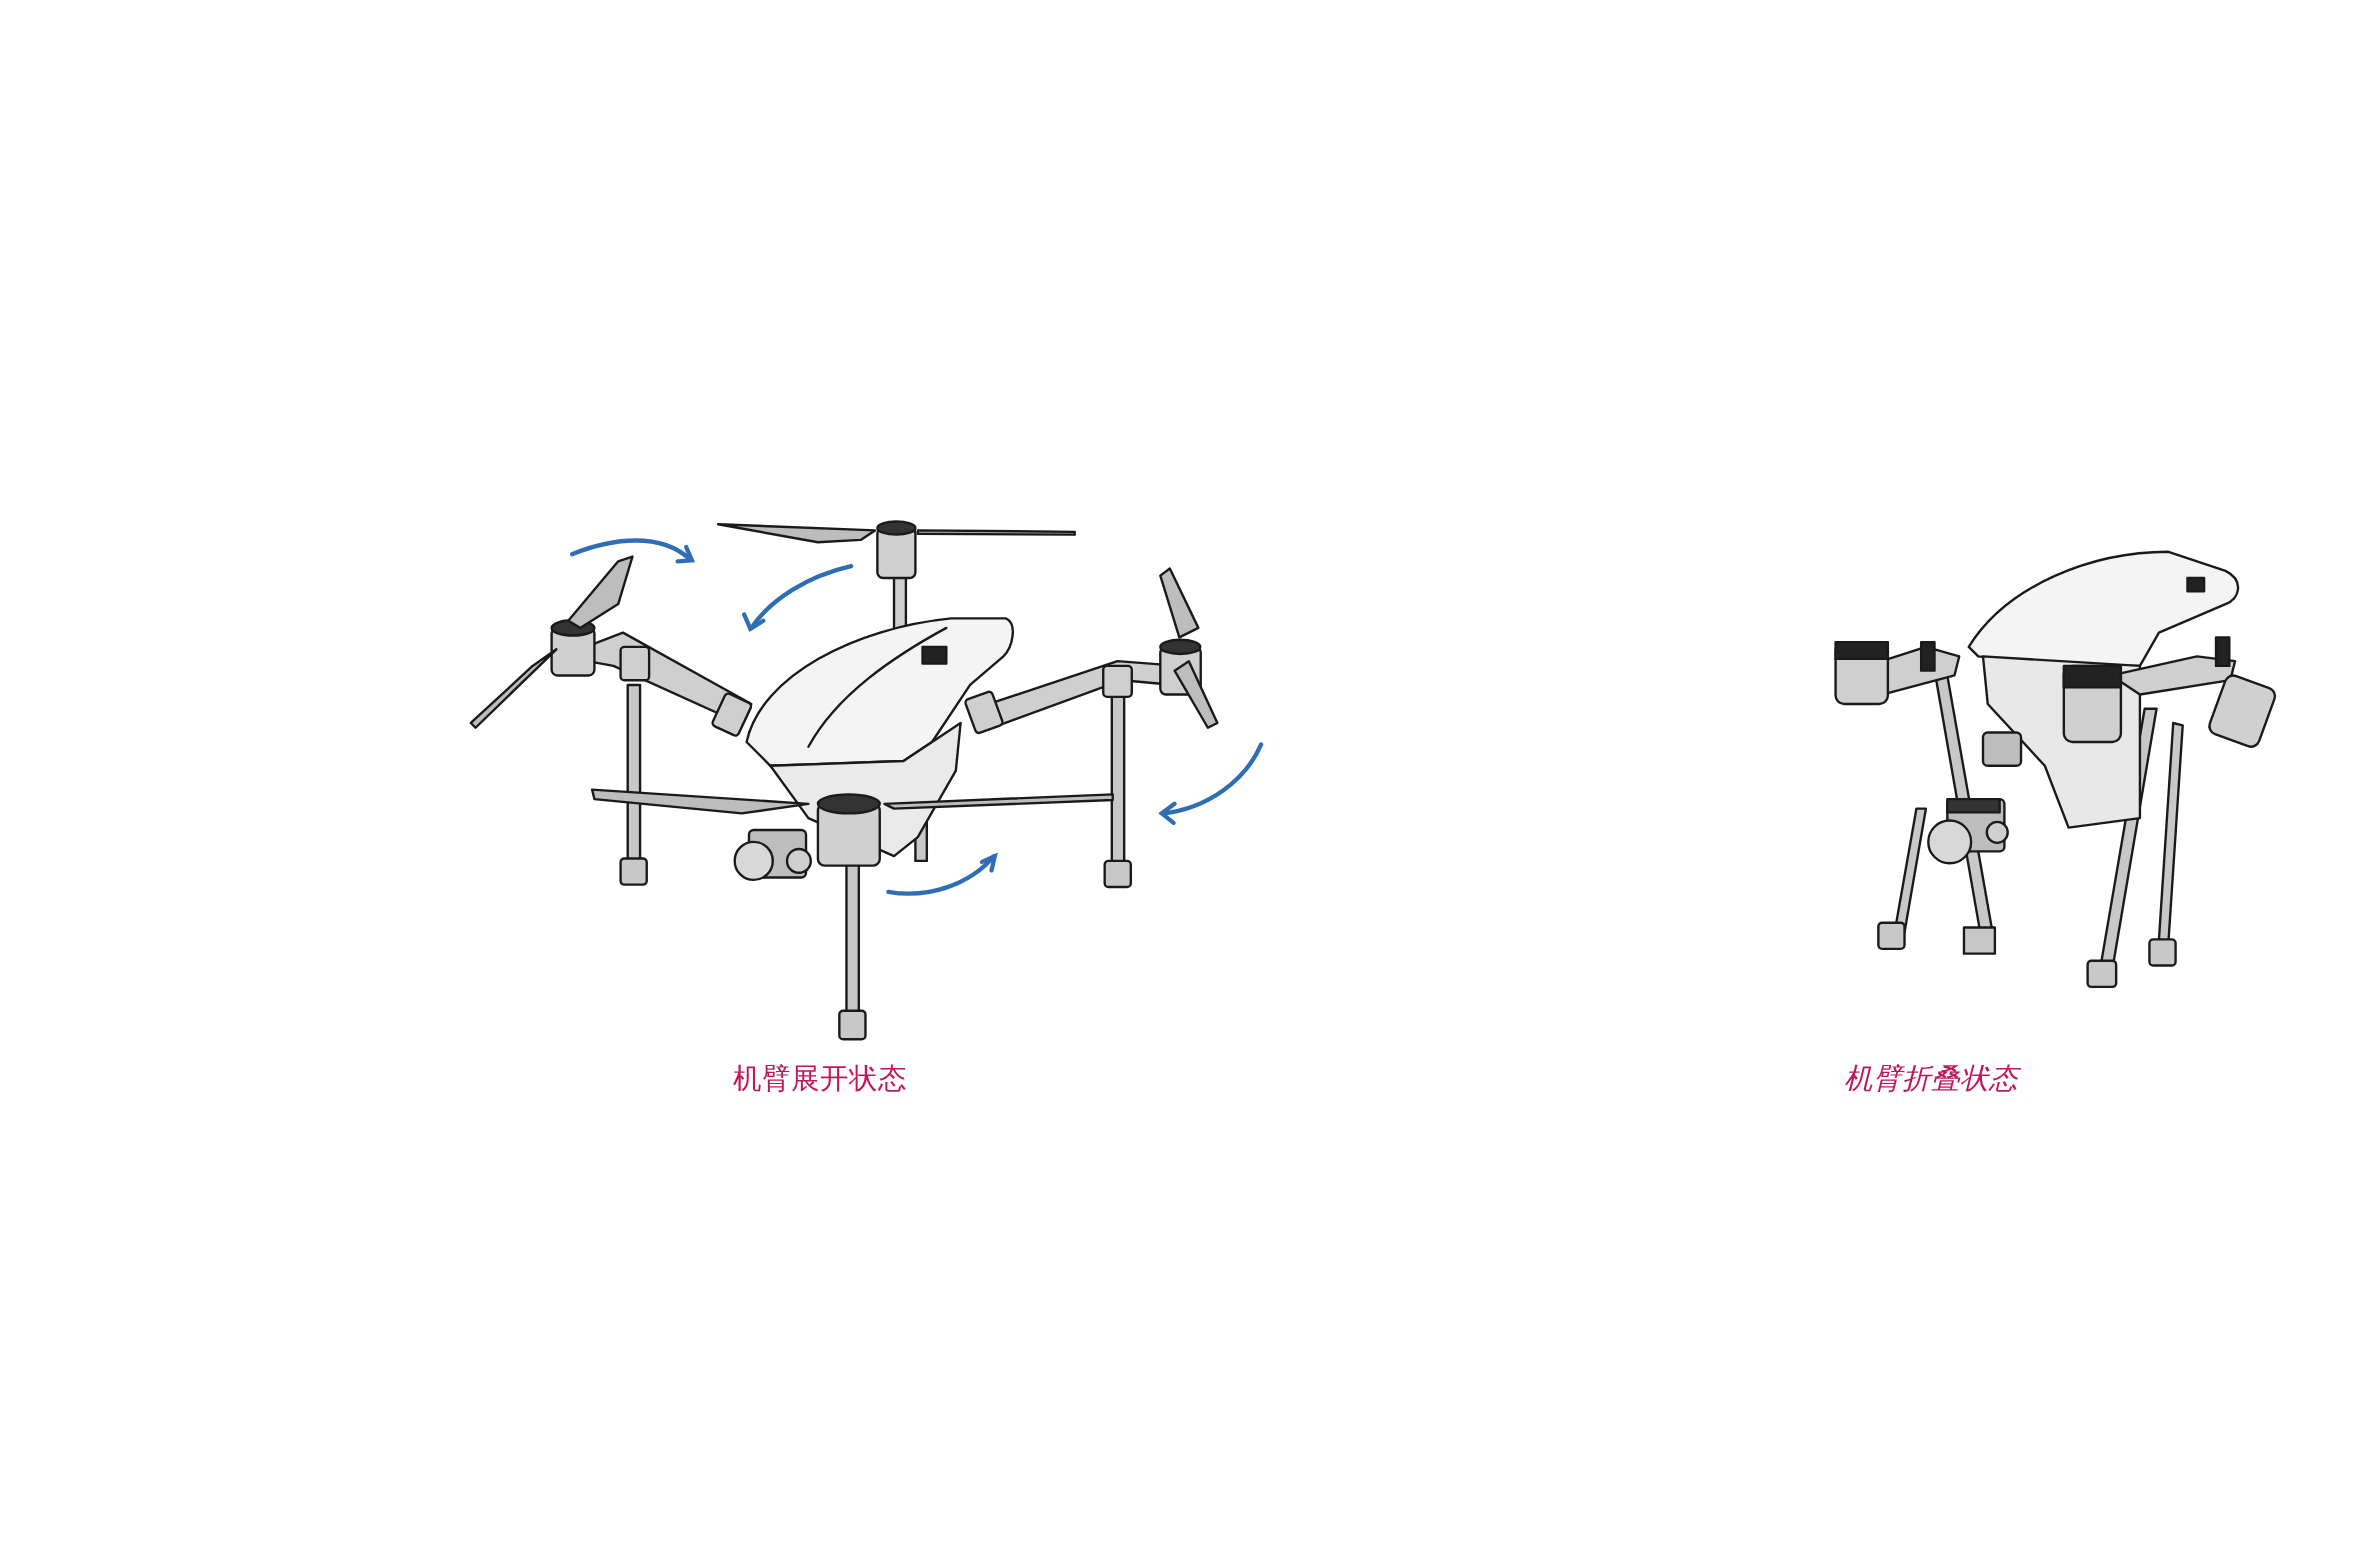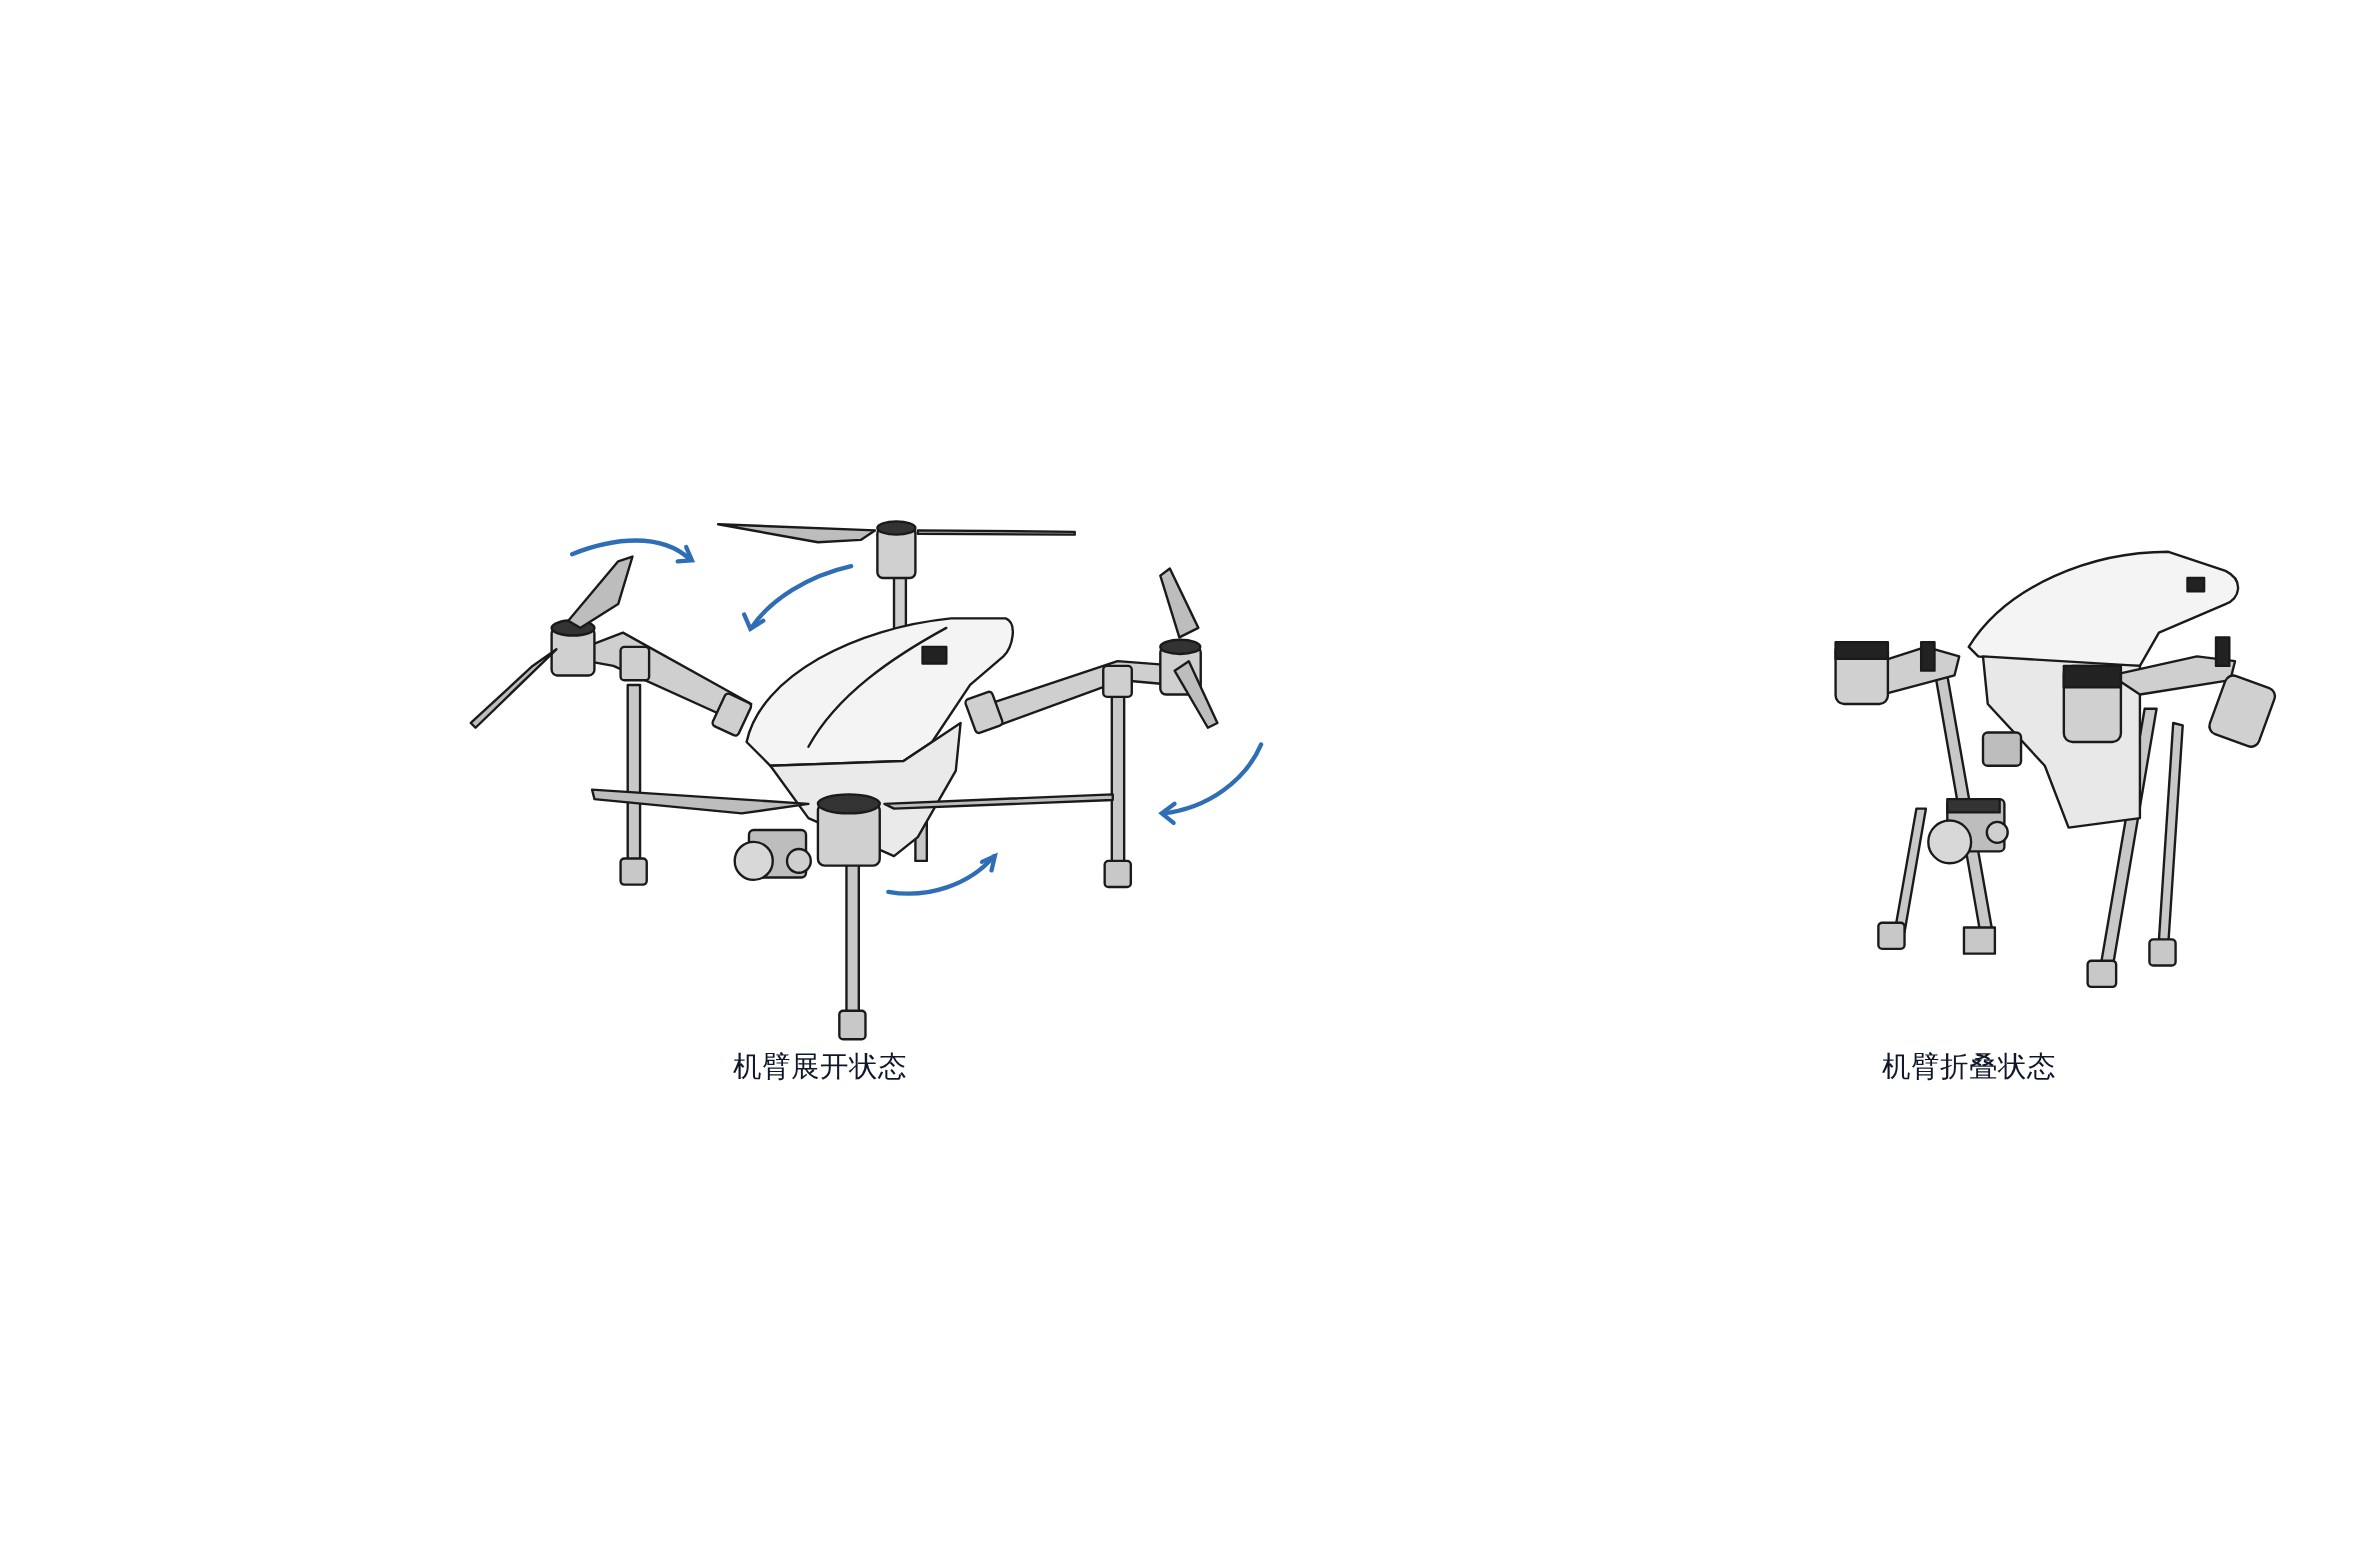--- a/index.html
+++ b/index.html
@@ -1,20 +1,20 @@
 <!DOCTYPE html>
 <html style="font-size:7.6px"><head>
 <meta charset="utf-8">
 <style>
   html, body { margin:0; padding:0; background:#ffffff; }
   body { width:2741px; height:1543px; position:relative; overflow:hidden;
          font-family:"DejaVu Sans","Liberation Sans",sans-serif; }
   .figure { position:absolute; }
-  .caption { position:absolute; font-size:28.5px; color:#0f172a; letter-spacing:0.5px;
-             white-space:nowrap; line-height:1; }
+  .caption { position:absolute; font-size:28.5px; color:#be185d; letter-spacing:0.5px;
+             white-space:nowrap; line-height:1;margin-top:12px; }
   svg { position:absolute; left:0; top:0; overflow:visible; }
 </style>
 </head>
 <body>
 
 <div class="figure" style="left:0;top:0;width:2741px;height:1543px;">
   <svg width="2741" height="1543" viewBox="0 0 5764 3244">
     <g stroke="#1A1A1A" stroke-width="5" stroke-linejoin="round" stroke-linecap="round">
 
       <g fill="#C8C8C8">
@@ -122,15 +122,15 @@
       </g>
       <g fill="#D0D0D0">
         <rect x="3860" y="1350" width="110" height="130" rx="18"></rect>
         <rect x="3860" y="1350" width="110" height="35" fill="#222"></rect>
         <rect x="4340" y="1400" width="120" height="160" rx="18"></rect>
         <rect x="4340" y="1400" width="120" height="45" fill="#222"></rect>
         <rect x="4660" y="1430" width="110" height="130" rx="18" transform="rotate(20 4715 1495)"></rect>
       </g>
     </g>
   </svg>
-  <div class="caption" style="left:1882px;top:1053px;">机臂折叠状态</div>
+  <div class="caption" style="left:1844px;top:1053px;font-style:italic;">机臂折叠状态</div>
 </div>
 
 
 </body></html>

